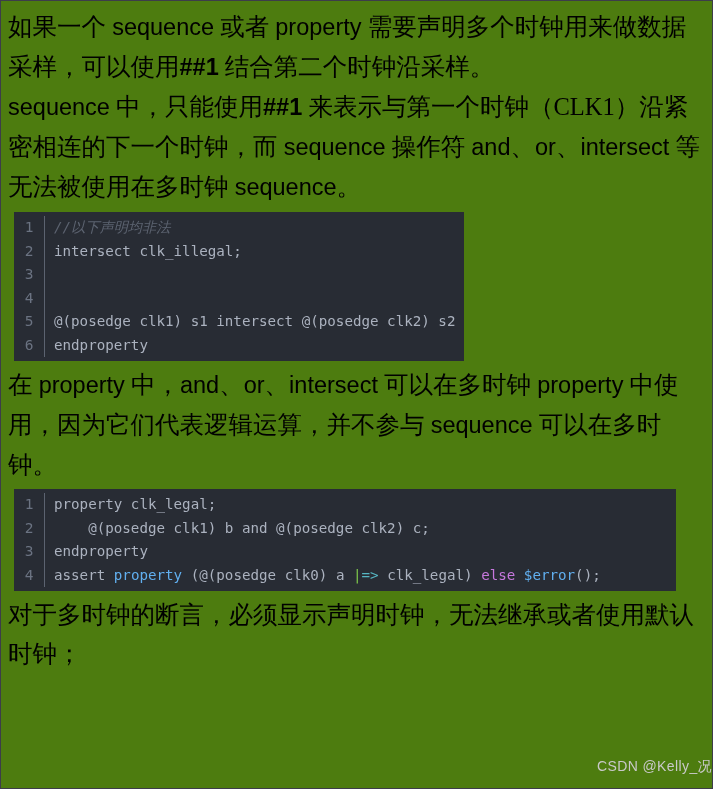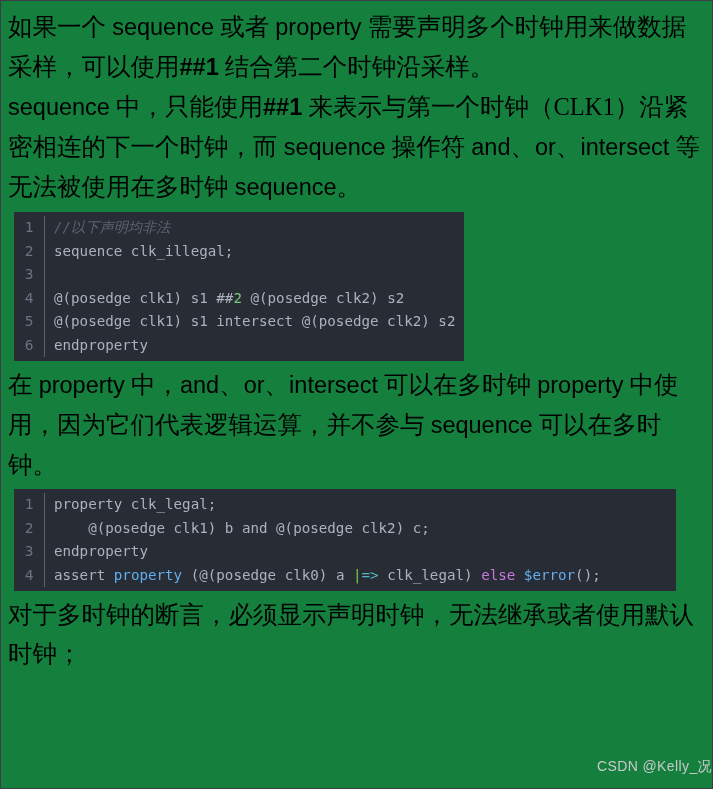--- a/index.html
+++ b/index.html
@@ -12,21 +12,21 @@
     height: 789px;
     font-family: "Liberation Serif", "DejaVu Serif", serif;
     overflow: hidden;
     position: relative;
   }
   .page {
     box-sizing: border-box;
     width: 713px;
     height: 789px;
     border: 1px solid #3d3d4a;
-    background: #15803d;
+    background: #4d7c0f;
     padding: 6px 7px 0 7px;
     position: relative;
     overflow: hidden;
   }
   .para {
     font-size: 24.5px;
     line-height: 39px;
     color: #000000;
     letter-spacing: 0px;
     margin: 0;
@@ -110,23 +110,23 @@
 <body>
 
 <div class="page">
 
   <p class="para"><span>如果一个</span> <span class="lat">sequence</span> <span>或者</span> <span class="lat">property</span> <span>需要声明多个时钟用来做数据采样，可以使用</span><span class="latb">##1</span> <span>结合第二个时钟沿采样。</span></p>
 
   <p class="para"><span class="lat">sequence</span> <span>中，只能使用</span><span class="latb">##1</span> <span>来表示与第一个时钟（CLK1）沿紧密相连的下一个时钟，而</span> <span class="lat">sequence</span> <span>操作符</span> <span class="lat">and</span><span>、</span><span class="lat">or</span><span>、</span><span class="lat">intersect</span> <span>等无法被使用在多时钟</span> <span class="lat">sequence</span><span>。</span></p>
 
   <div class="codeblock" id="code-block-1" style="background: rgb(40, 44, 52);">
       <div class="code-line"><span class="ln">1</span><span class="gutter-sep"></span><span class="code-text"><span class="t-com">//以下声明均非法</span></span></div>
-      <div class="code-line"><span class="ln">2</span><span class="gutter-sep"></span><span class="code-text"><span class="t-def">sequence clk_illegal;</span></span></div>
+      <div class="code-line"><span class="ln">2</span><span class="gutter-sep"></span><span class="code-text"><span class="t-def">intersect clk_illegal;</span></span></div>
       <div class="code-line"><span class="ln">3</span><span class="gutter-sep"></span></div>
-      <div class="code-line"><span class="ln">4</span><span class="gutter-sep"></span><span class="code-text"><span class="t-def">@(posedge clk1) s1 ##</span><span class="t-num">2</span><span class="t-def"> @(posedge clk2) s2</span></span></div>
+      <div class="code-line"><span class="ln">4</span><span class="gutter-sep"></span></div>
       <div class="code-line"><span class="ln">5</span><span class="gutter-sep"></span><span class="code-text"><span class="t-def">@(posedge clk1) s1 intersect @(posedge clk2) s2</span></span></div>
       <div class="code-line"><span class="ln">6</span><span class="gutter-sep"></span><span class="code-text"><span class="t-def">endproperty</span></span></div>
     </div>
 
   <div class="spacer-sm"></div>
 
   <p class="para"><span>在</span> <span class="lat">property</span> <span>中，</span><span class="lat">and</span><span>、</span><span class="lat">or</span><span>、</span><span class="lat">intersect</span> <span>可以在多时钟</span> <span class="lat">property</span> <span>中使用，因为它们代表逻辑运算，并不参与</span> <span class="lat">sequence</span> <span>可以在多时钟。</span></p>
 
   <div class="codeblock" id="code-block-2" style="background: rgb(40, 44, 52);">
       <div class="code-line"><span class="ln">1</span><span class="gutter-sep"></span><span class="code-text"><span class="t-def">property clk_legal;</span></span></div>

